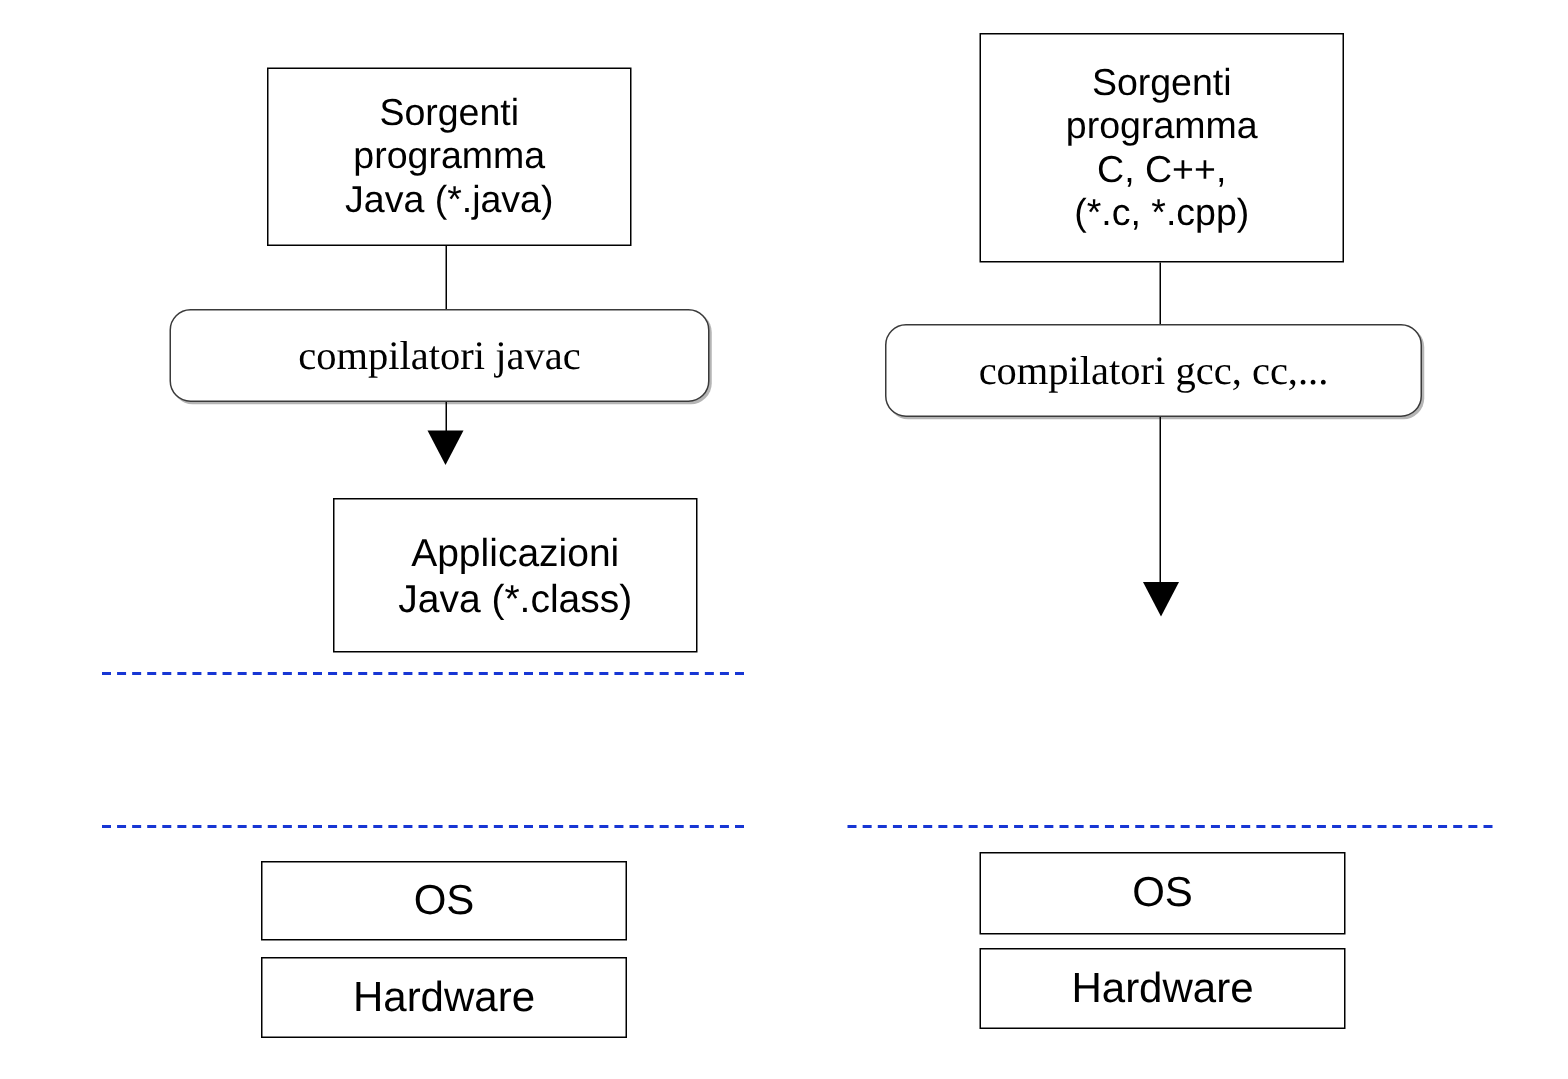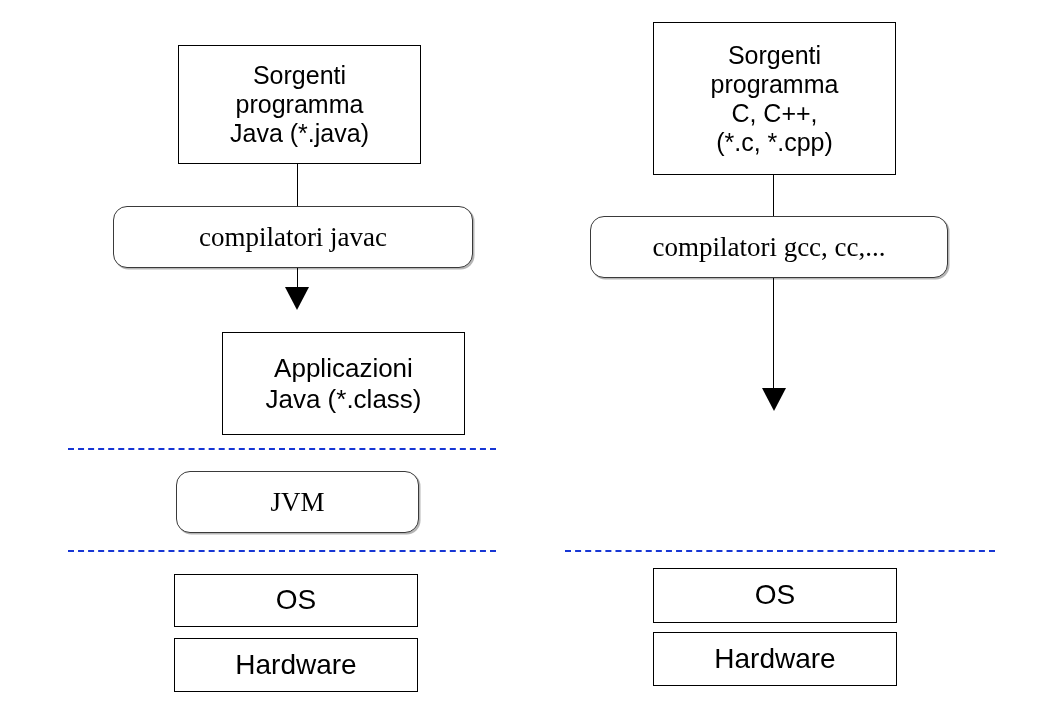--- a/index.html
+++ b/index.html
@@ -79,21 +79,20 @@
 
   <div class="connector" style="left:297px; top:268px; height:24px;"></div>
 
   <div class="arrowhead" style="left:285px; top:287px;"></div>
 
   <div class="box" style="left:178px; top:332px; width:243px; height:103px; font-size:26px;margin-left:44px;">Applicazioni
 Java (*.class)</div>
 
   <div class="dashed" style="left:68px; top:448px; width:428px;"></div>
 
-  <div class="rbox" style="left:176px; top:471px; width:243px; height:62px; font-size:27px;">JVM</div>
 
   <div class="dashed" style="left:68px; top:550px; width:428px;"></div>
 
   <div class="box" style="left:174px; top:574px; width:244px; height:53px; font-size:28px;">OS</div>
 
   <div class="box" style="left:174px; top:638px; width:244px; height:54px; font-size:28px;">Hardware</div>
 
   <div class="box" style="left:653px; top:22px; width:243px; height:153px; font-size:25px;">Sorgenti
 programma
 C, C++,

